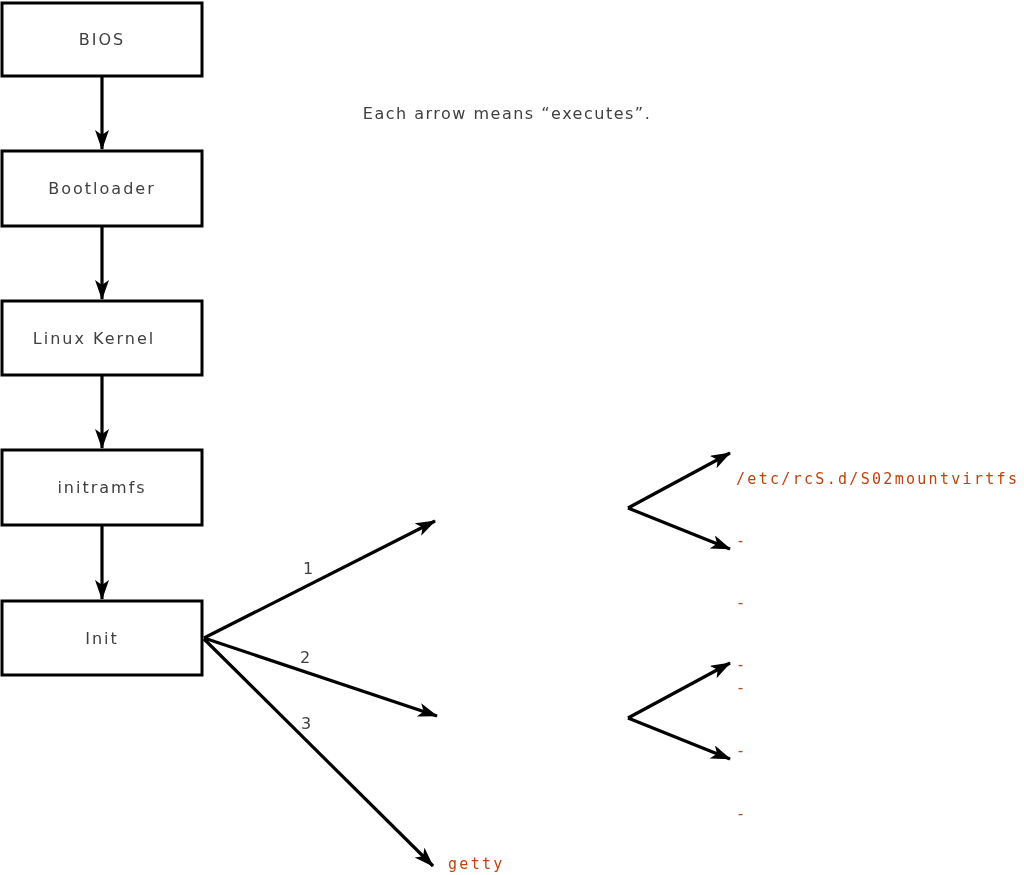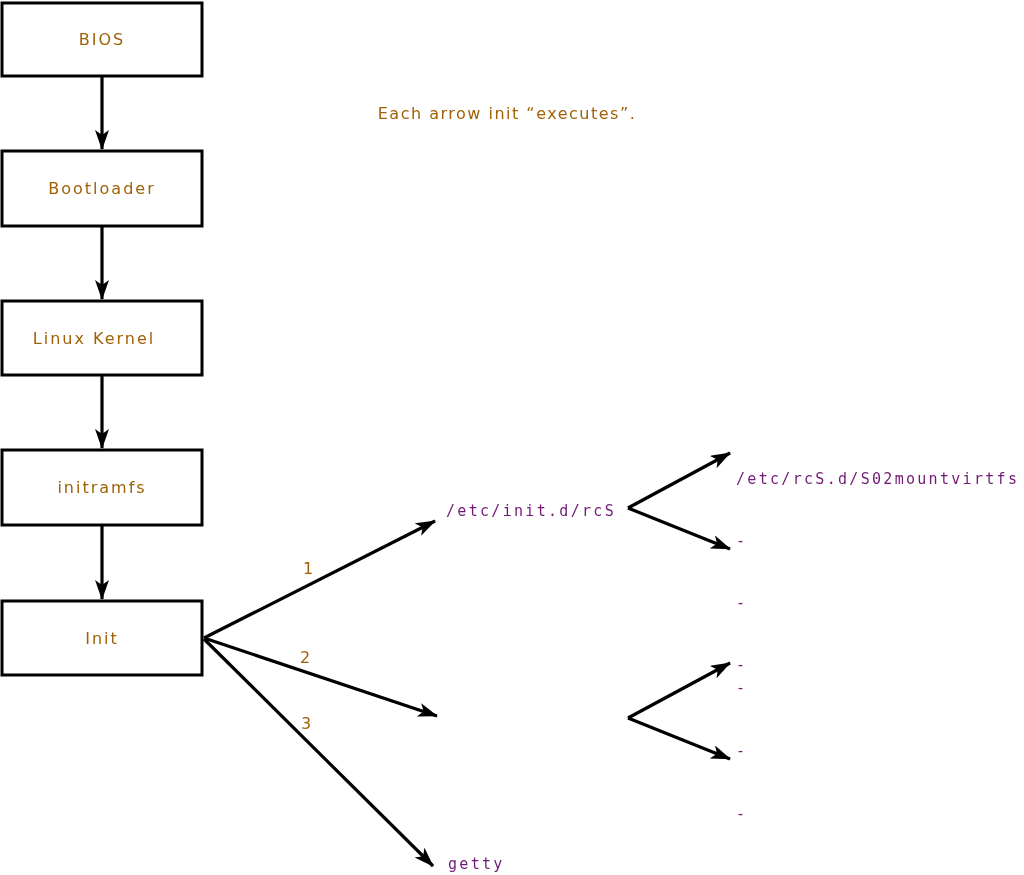--- a/index.html
+++ b/index.html
@@ -17,21 +17,21 @@
   }
   .stage svg {
     position: absolute;
     left: 0;
     top: 0;
   }
   .lbl {
     position: absolute;
     font-family: "DejaVu Sans", "Liberation Sans", sans-serif;
     font-size: 16px;
-    color: #a16207;
+    color: #404040;
     white-space: nowrap;
   }
   .box-lbl {
     display: flex;
     align-items: center;
     justify-content: center;
     letter-spacing: 2px;
   }
   .note {
     letter-spacing: 1.5px;
@@ -42,21 +42,21 @@
   .num {
     width: 18px;
     text-align: center;
     line-height: 22px;
   }
   .mono {
     position: absolute;
     font-family: "DejaVu Sans Mono", "Liberation Mono", monospace;
     font-size: 15px;
     letter-spacing: 2.3px;
-    color: #701a75;
+    color: #c2410c;
     white-space: pre;
   }
   .one {
     line-height: 26px;
     height: 26px;
   }
   .lh26 div { line-height: 26px; height: 26px; }
   .lh27 div { line-height: 27px; height: 27px; }
 </style>
 </head>
@@ -102,27 +102,26 @@
       <line x1="628" y1="718" x2="730" y2="759"></line>
     </g>
   </svg>
 
   <div class="lbl box-lbl" style="left:2px;top:3px;width:200px;height:73px;">BIOS</div>
   <div class="lbl box-lbl" style="left:2px;top:151px;width:200px;height:75px;border-radius:32px;">Bootloader</div>
   <div class="lbl box-lbl" style="left:2px;top:301px;width:184px;height:74px;">Linux Kernel</div>
   <div class="lbl box-lbl" style="left:2px;top:450px;width:200px;height:75px;">initramfs</div>
   <div class="lbl box-lbl" style="left:2px;top:601px;width:200px;height:74px;">Init</div>
 
-  <div class="lbl note" style="left:356px;top:103px;">Each arrow init “executes”.</div>
+  <div class="lbl note" style="left:356px;top:103px;">Each arrow means “executes”.</div>
 
   <div class="lbl num" style="left:299px;top:558px;">1</div>
   <div class="lbl num" style="left:296px;top:647px;">2</div>
   <div class="lbl num" style="left:297px;top:713px;">3</div>
 
-  <div class="mono one" style="left:446px;top:498px;">/etc/init.d/rcS</div>
   <div class="mono one" style="left:448px;top:851px;">getty</div>
 
   <div class="mono lh26" style="left:736px;top:430px;">
     <div>/etc/rcS.d/S02mountvirtfs</div>
     <div>-</div>
     <div>-</div>
     <div>-</div>
   </div>
 
   <div class="mono lh27" style="left:736px;top:639px;">

